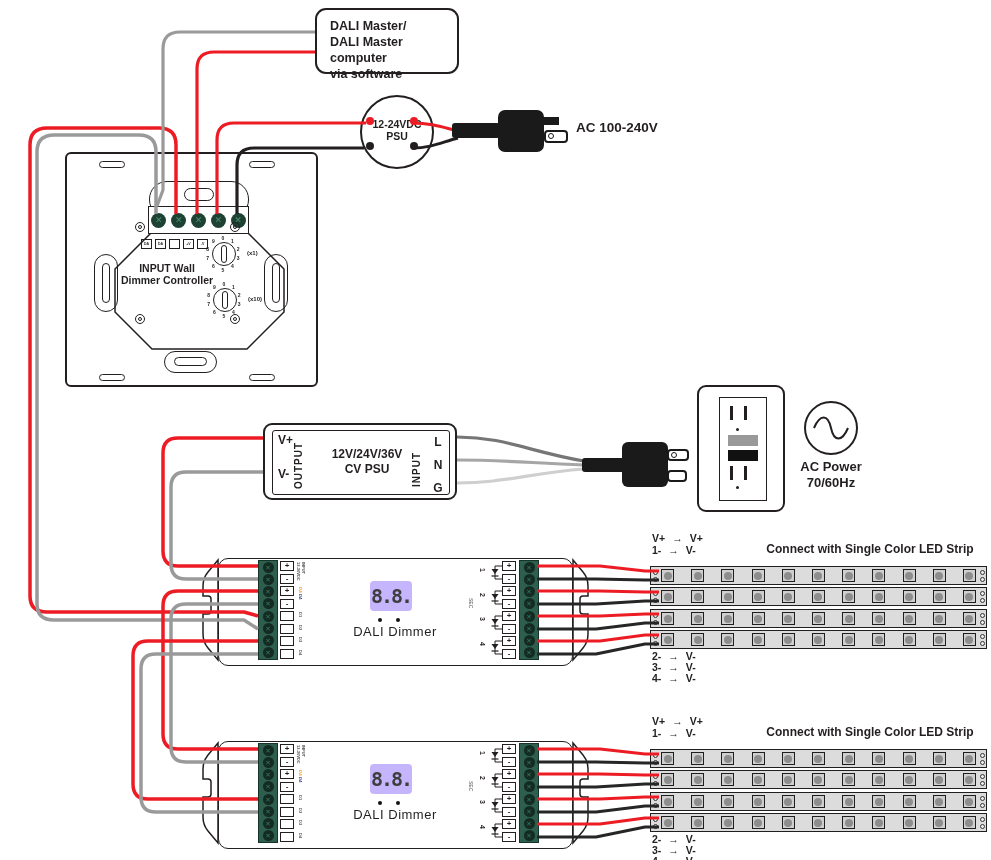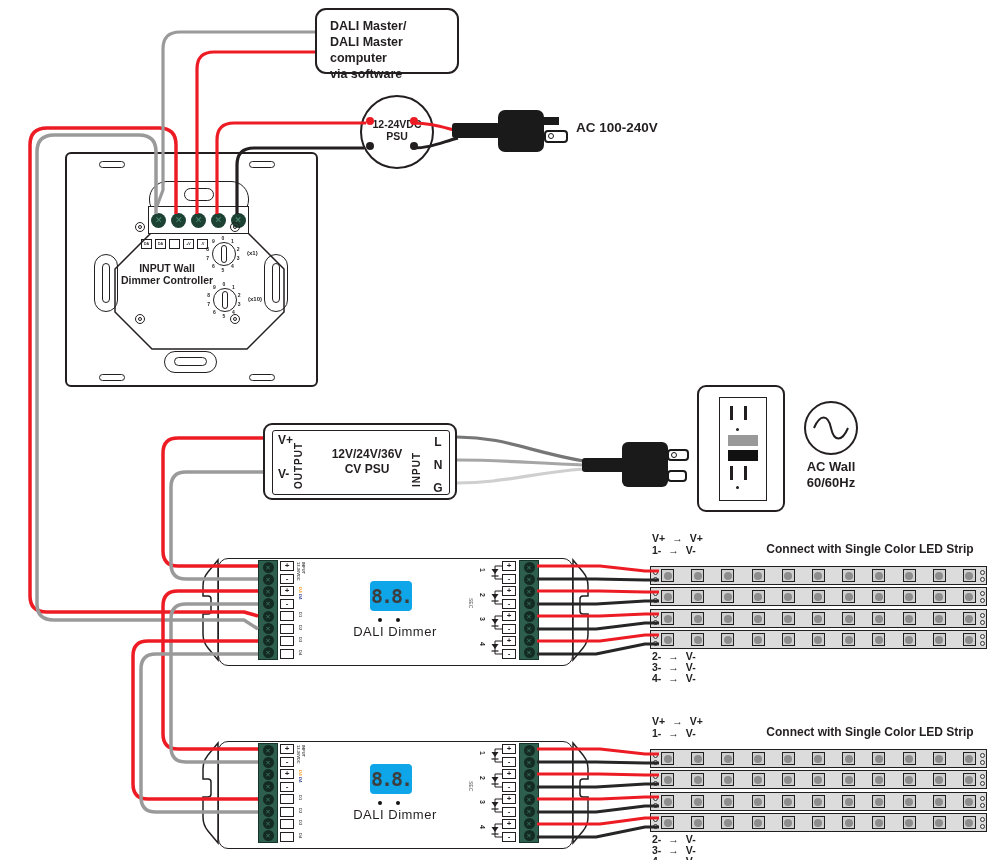--- a/index.html
+++ b/index.html
@@ -64,21 +64,21 @@
   .dimmer{width:389px;height:120px;}
   .dimmer .body{position:absolute;left:16px;top:8px;width:355px;height:108px;border:1.8px solid #231f20;border-radius:10px;background:#fff;box-sizing:border-box;}
   .gblock{position:absolute;top:10px;width:20px;height:100px;background:#2e5f4e;border:1px solid #153326;box-sizing:border-box;display:flex;flex-direction:column;justify-content:space-around;align-items:center;}
   .gblock.l{left:56px;} .gblock.r{left:317px;}
   .screw{width:11px;height:11px;border-radius:50%;background:#132b22;color:#3f7a63;font-size:6.5px;line-height:11px;text-align:center;display:block;}
   .tcol{position:absolute;top:10px;width:15px;height:100px;display:flex;flex-direction:column;justify-content:space-around;}
   .tcol.l{left:78px;} .tcol.r{left:300px;}
   .tbox{width:14px;height:10px;border:1.2px solid #231f20;box-sizing:border-box;font-size:8px;font-weight:bold;text-align:center;line-height:8px;background:#fff;}
   .mlab{position:absolute;font-size:4px;transform:rotate(90deg);transform-origin:left top;white-space:nowrap;color:#4a4a4a;font-weight:bold;}
   .mlab .o{color:#f7941d;} .mlab .b{color:#2b3990;}
-  .disp{position:absolute;left:168px;top:31px;width:42px;height:30px;background:#0ea5e9;border-radius:4px;color:#3e3e3e;font-family:"DejaVu Sans Mono",monospace;font-weight:bold;font-size:20px;line-height:30px;text-align:center;letter-spacing:-2px;}
+  .disp{position:absolute;left:168px;top:31px;width:42px;height:30px;background:#c4b5fd;border-radius:4px;color:#3e3e3e;font-family:"DejaVu Sans Mono",monospace;font-weight:bold;font-size:20px;line-height:30px;text-align:center;letter-spacing:-2px;}
   .ddot{position:absolute;width:4px;height:4px;border-radius:50%;background:#141414;}
   .dlabel{position:absolute;left:128px;top:74px;width:130px;text-align:center;font-size:13px;font-weight:500;letter-spacing:.5px;}
   .chnum{position:absolute;font-size:7px;font-weight:bold;transform:rotate(90deg);transform-origin:left top;}
   .sec{position:absolute;left:272px;top:48px;font-size:5px;transform:rotate(90deg);transform-origin:left top;color:#4a4a4a;}
   
   .stripsec{width:343px;height:165px;}
   .srow{position:absolute;left:4px;display:flex;gap:7px;align-items:center;font-size:10.5px;font-weight:600;color:#222;}
   .stitle{position:absolute;left:104px;top:10px;width:236px;text-align:center;font-size:12px;font-weight:bold;}
   .strip{position:absolute;left:2px;width:337px;height:19px;border:1.5px solid #1f1f1f;background:#dcdcdc;box-sizing:border-box;}
   .pads{position:absolute;top:0;width:8px;height:100%;}
@@ -227,22 +227,22 @@
     <span class="slotv" style="left:45px;top:79px;"></span>
     <span class="odot" style="left:37px;top:99px;"></span>
   </div>
 
   <div class="abs outline" id="ac-circle">
     <svg width="50" height="50">
         <path d="M8,25 C14,11 22,11 25,25 C28,39 36,39 42,25" fill="none" stroke="#231f20" stroke-width="2"></path>
       </svg>
   </div>
   <div class="abs" id="ac-label">
-    <div>AC Wall</div>
-    <div>60/60Hz</div>
+    <div>AC Power</div>
+    <div>70/60Hz</div>
   </div>
 
   <div class="abs dimmer" style="left:202px;top:550px;">
     <svg class="wingsvg" width="389" height="120">
       <path d="M16,10 L6,22 Q1,28 1,36 V46 H6 Q9,46 9,49 V61 Q9,64 6,64 H1 V84 Q1,92 6,98 L16,110 Z" fill="#fff" stroke="#231f20" stroke-width="1.5"></path>
       <path d="M371,10 L381,22 Q386,28 386,36 V46 H381 Q378,46 378,49 V61 Q378,64 381,64 H386 V84 Q386,92 381,98 L371,110 Z" fill="#fff" stroke="#231f20" stroke-width="1.5"></path>
     </svg>
     <div class="body"></div>
     <div class="gblock l">
         <span class="screw">✕</span>

